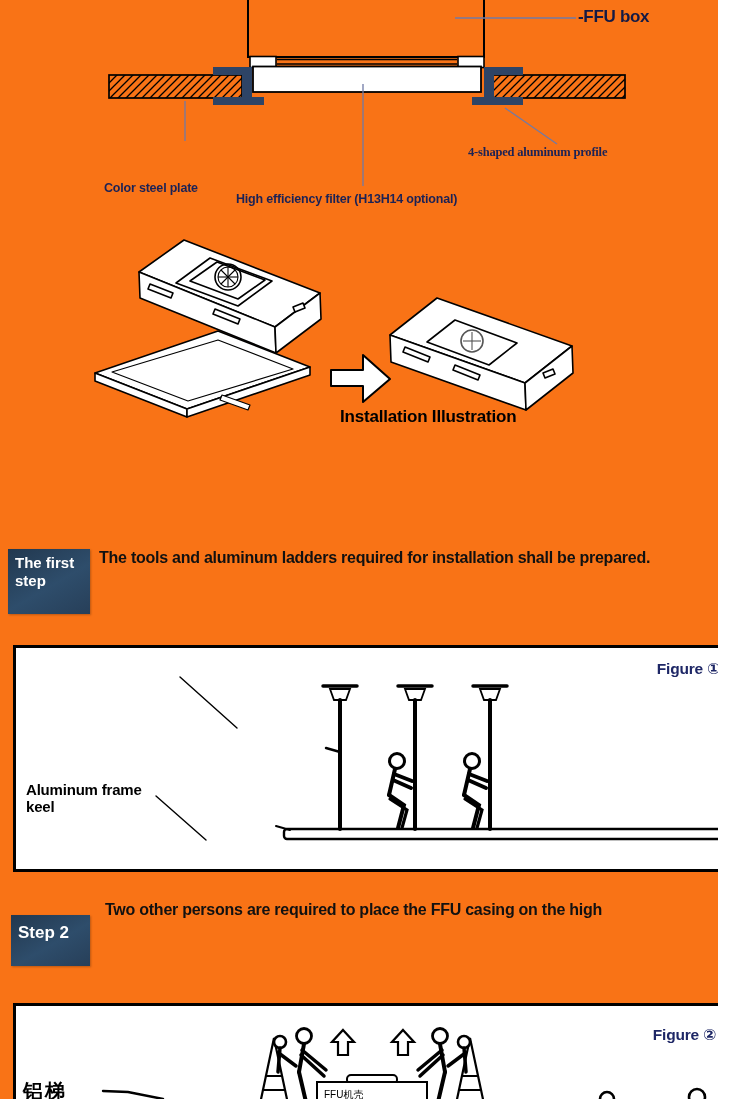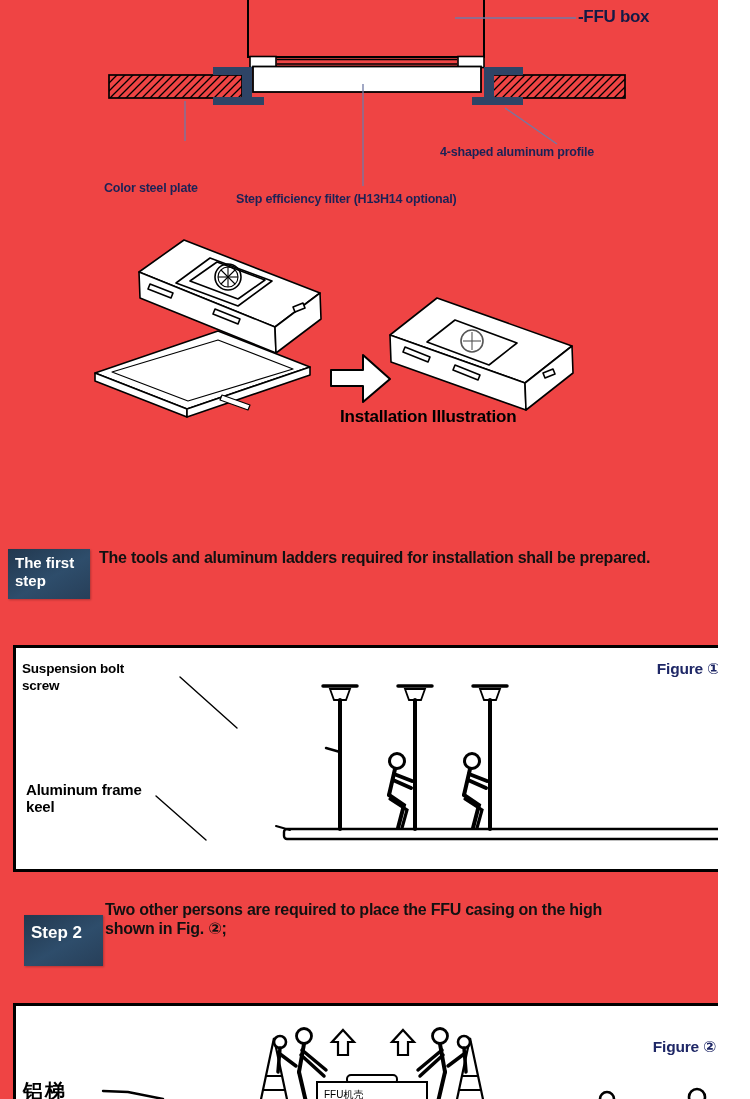--- a/index.html
+++ b/index.html
@@ -1,30 +1,30 @@
 <!DOCTYPE html>
 <html><head>
 <meta charset="utf-8">
 <style>
   html,body{margin:0;padding:0;background:#fff;}
   #page{
-    position:relative;width:718px;height:1099px;overflow:hidden;background:#ef4444;
+    position:relative;width:718px;height:1099px;overflow:hidden;background:#f97316;
     font-family:"Liberation Sans","DejaVu Sans",sans-serif;color:#111;
   }
   .abs{position:absolute;}
   .navy-label{font-weight:bold;color:#1b2256;font-size:12.5px;letter-spacing:-0.2px;white-space:nowrap;}
   .ffu-title{font-weight:bold;color:#141a45;font-size:17px;letter-spacing:-0.3px;white-space:nowrap;}
   .black-label{font-weight:bold;color:#000;font-size:13px;letter-spacing:-0.2px;line-height:17px;}
   .fig-title{font-weight:bold;color:#1e2766;font-size:15.5px;letter-spacing:-0.2px;white-space:nowrap;}
   .fig-box{border:3px solid #000;background:#fff;}
   .badge{
     background:linear-gradient(150deg,#22384f 0%,#2e4d6b 55%,#273f59 100%);
     color:#fff;font-weight:bold;box-shadow:1px 1px 2px rgba(0,0,0,0.25);
   }
-  .badge1{width:72px;height:42px;padding:5px 3px 3px 7px;font-size:15px;line-height:17.5px;}
+  .badge1{width:72px;height:42px;padding:5px 3px 18px 7px;font-size:15px;line-height:17.5px;}
   .badge2{width:68px;height:33px;padding:9px 4px 9px 7px;font-size:17px;line-height:17px;}
   .step-text{font-weight:bold;color:#111;font-size:16px;letter-spacing:-0.25px;}
   .step-text .ln{white-space:nowrap;line-height:19.3px;}
   .caption{font-weight:bold;color:#000;font-size:17px;letter-spacing:-0.2px;white-space:nowrap;}
   .cjk-small{font-size:10px;color:#000;white-space:nowrap;}
   .cjk-big{font-size:20px;font-weight:bold;color:#000;white-space:nowrap;letter-spacing:2px;}
   svg{display:block;}
 </style>
 </head>
 <body>
@@ -54,22 +54,22 @@
     <rect x="493" y="75" width="132" height="23" fill="url(#hatch)" stroke="#000" stroke-width="1.7"></rect>
     <line x1="185" y1="101" x2="185" y2="141" stroke="#707aa6" stroke-width="1.3"></line>
 
     <path d="M213,67 H252 V97 H264 V105 H213 V97 H242 V75 H213 Z" fill="#2e4466"></path>
     <path d="M523,67 H484 V97 H472 V105 H523 V97 H494 V75 H523 Z" fill="#2e4466"></path>
     <line x1="505" y1="108" x2="557" y2="144" stroke="#707aa6" stroke-width="1.3"></line>
   </svg>
 
   <div class="abs ffu-title" style="left:578px;top:7px;">-FFU box</div>
   <div class="abs navy-label" style="left:104px;top:145px;margin-top:36px;">Color steel plate</div>
-  <div class="abs navy-label" style="left:440px;top:145px;">4-shaped aluminum profile</div>
-  <div class="abs navy-label" style="left:236px;top:192px;">Step efficiency filter (H13H14 optional)</div>
+  <div class="abs navy-label" style="left:468px;top:145px;font-family:Liberation Serif, serif;">4-shaped aluminum profile</div>
+  <div class="abs navy-label" style="left:236px;top:192px;">High efficiency filter (H13H14 optional)</div>
 
   <svg class="abs" style="left:0;top:235px;" width="750" height="195" viewBox="0 0 750 195" fill="none" stroke="#000" stroke-width="1.6" stroke-linejoin="round">
 
     <g>
       <polygon points="184,5 320,58 275,92 139,37" fill="#fff"></polygon>
       <polygon points="139,37 275,92 276,118 140,63" fill="#fff"></polygon>
       <polygon points="275,92 320,58 321,84 276,118" fill="#fff"></polygon>
       <polygon points="210,23 272,46 238,71 176,48" fill="#fff"></polygon>
       <polygon points="217,27 265,45 238,64 190,46" fill="#fff"></polygon>
       <circle cx="228" cy="42" r="13"></circle>
@@ -153,29 +153,27 @@
 
       <g stroke-width="4">
         <circle cx="456" cy="113" r="7.5" fill="#fff" stroke-width="3"></circle>
         <path d="M454,121 L448,147"></path>
         <path d="M453,126 L471,133"></path>
         <path d="M452,132 L470,140"></path>
         <path d="M448,147 L463,157 L457,180"></path>
         <path d="M449,151 L466,162 L461,180" stroke-width="3.2"></path>
       </g>
     </svg>
-    <div class="abs black-label" style="left:6px;top:12px;width:104px;font-size:13.5px;">Suspension bolt screw</div>
     <div class="abs black-label" style="left:10px;top:133px;width:120px;font-size:15px;">Aluminum frame keel</div>
     <div class="abs fig-title" style="right:14px;top:12px;">Figure ①</div>
   </div>
 
-  <div class="abs badge badge2" style="left:24px;top:915px;">Step 2</div>
+  <div class="abs badge badge2" style="left:11px;top:915px;">Step 2</div>
   <div class="abs step-text" style="left:105px;top:900px;">
     <div class="ln">Two other persons are required to place the FFU casing on the high</div>
-    <div class="ln">shown in Fig. ②;</div>
   </div>
 
   <div class="abs fig-box" style="left:13px;top:1003px;width:718px;height:140px;">
     <svg class="abs" style="left:0;top:0;" width="718" height="134" viewBox="0 0 718 134" fill="none" stroke="#000" stroke-linecap="round">
 
       <polygon points="327,24 338,36 332,36 332,49 322,49 322,36 316,36" fill="#fff" stroke-width="2.2"></polygon>
       <polygon points="387,24 398,36 392,36 392,49 382,49 382,36 376,36" fill="#fff" stroke-width="2.2"></polygon>
 
       <rect x="331" y="69" width="50" height="9" rx="4" fill="#fff" stroke-width="2"></rect>
       <rect x="301" y="76" width="110" height="52" fill="#fff" stroke-width="2"></rect>
@@ -214,16 +212,16 @@
         <path d="M429,66 L422,96" stroke-width="4"></path>
       </g>
 
       <circle cx="591" cy="93" r="7" fill="#fff" stroke-width="2.6"></circle>
       <circle cx="681" cy="91" r="8" fill="#fff" stroke-width="2.6"></circle>
 
       <path d="M87,85 L112,86 L147,93" stroke-width="2.4"></path>
     </svg>
     <div class="abs cjk-big" style="left:7px;top:72px;">铝梯</div>
     <div class="abs cjk-small" style="left:308px;top:82px;">FFU机壳</div>
-    <div class="abs fig-title" style="right:18px;top:32px;">Figure ②</div>
+    <div class="abs fig-title" style="right:18px;top:20px;">Figure ②</div>
   </div>
 
 </div>
 
 </body></html>

